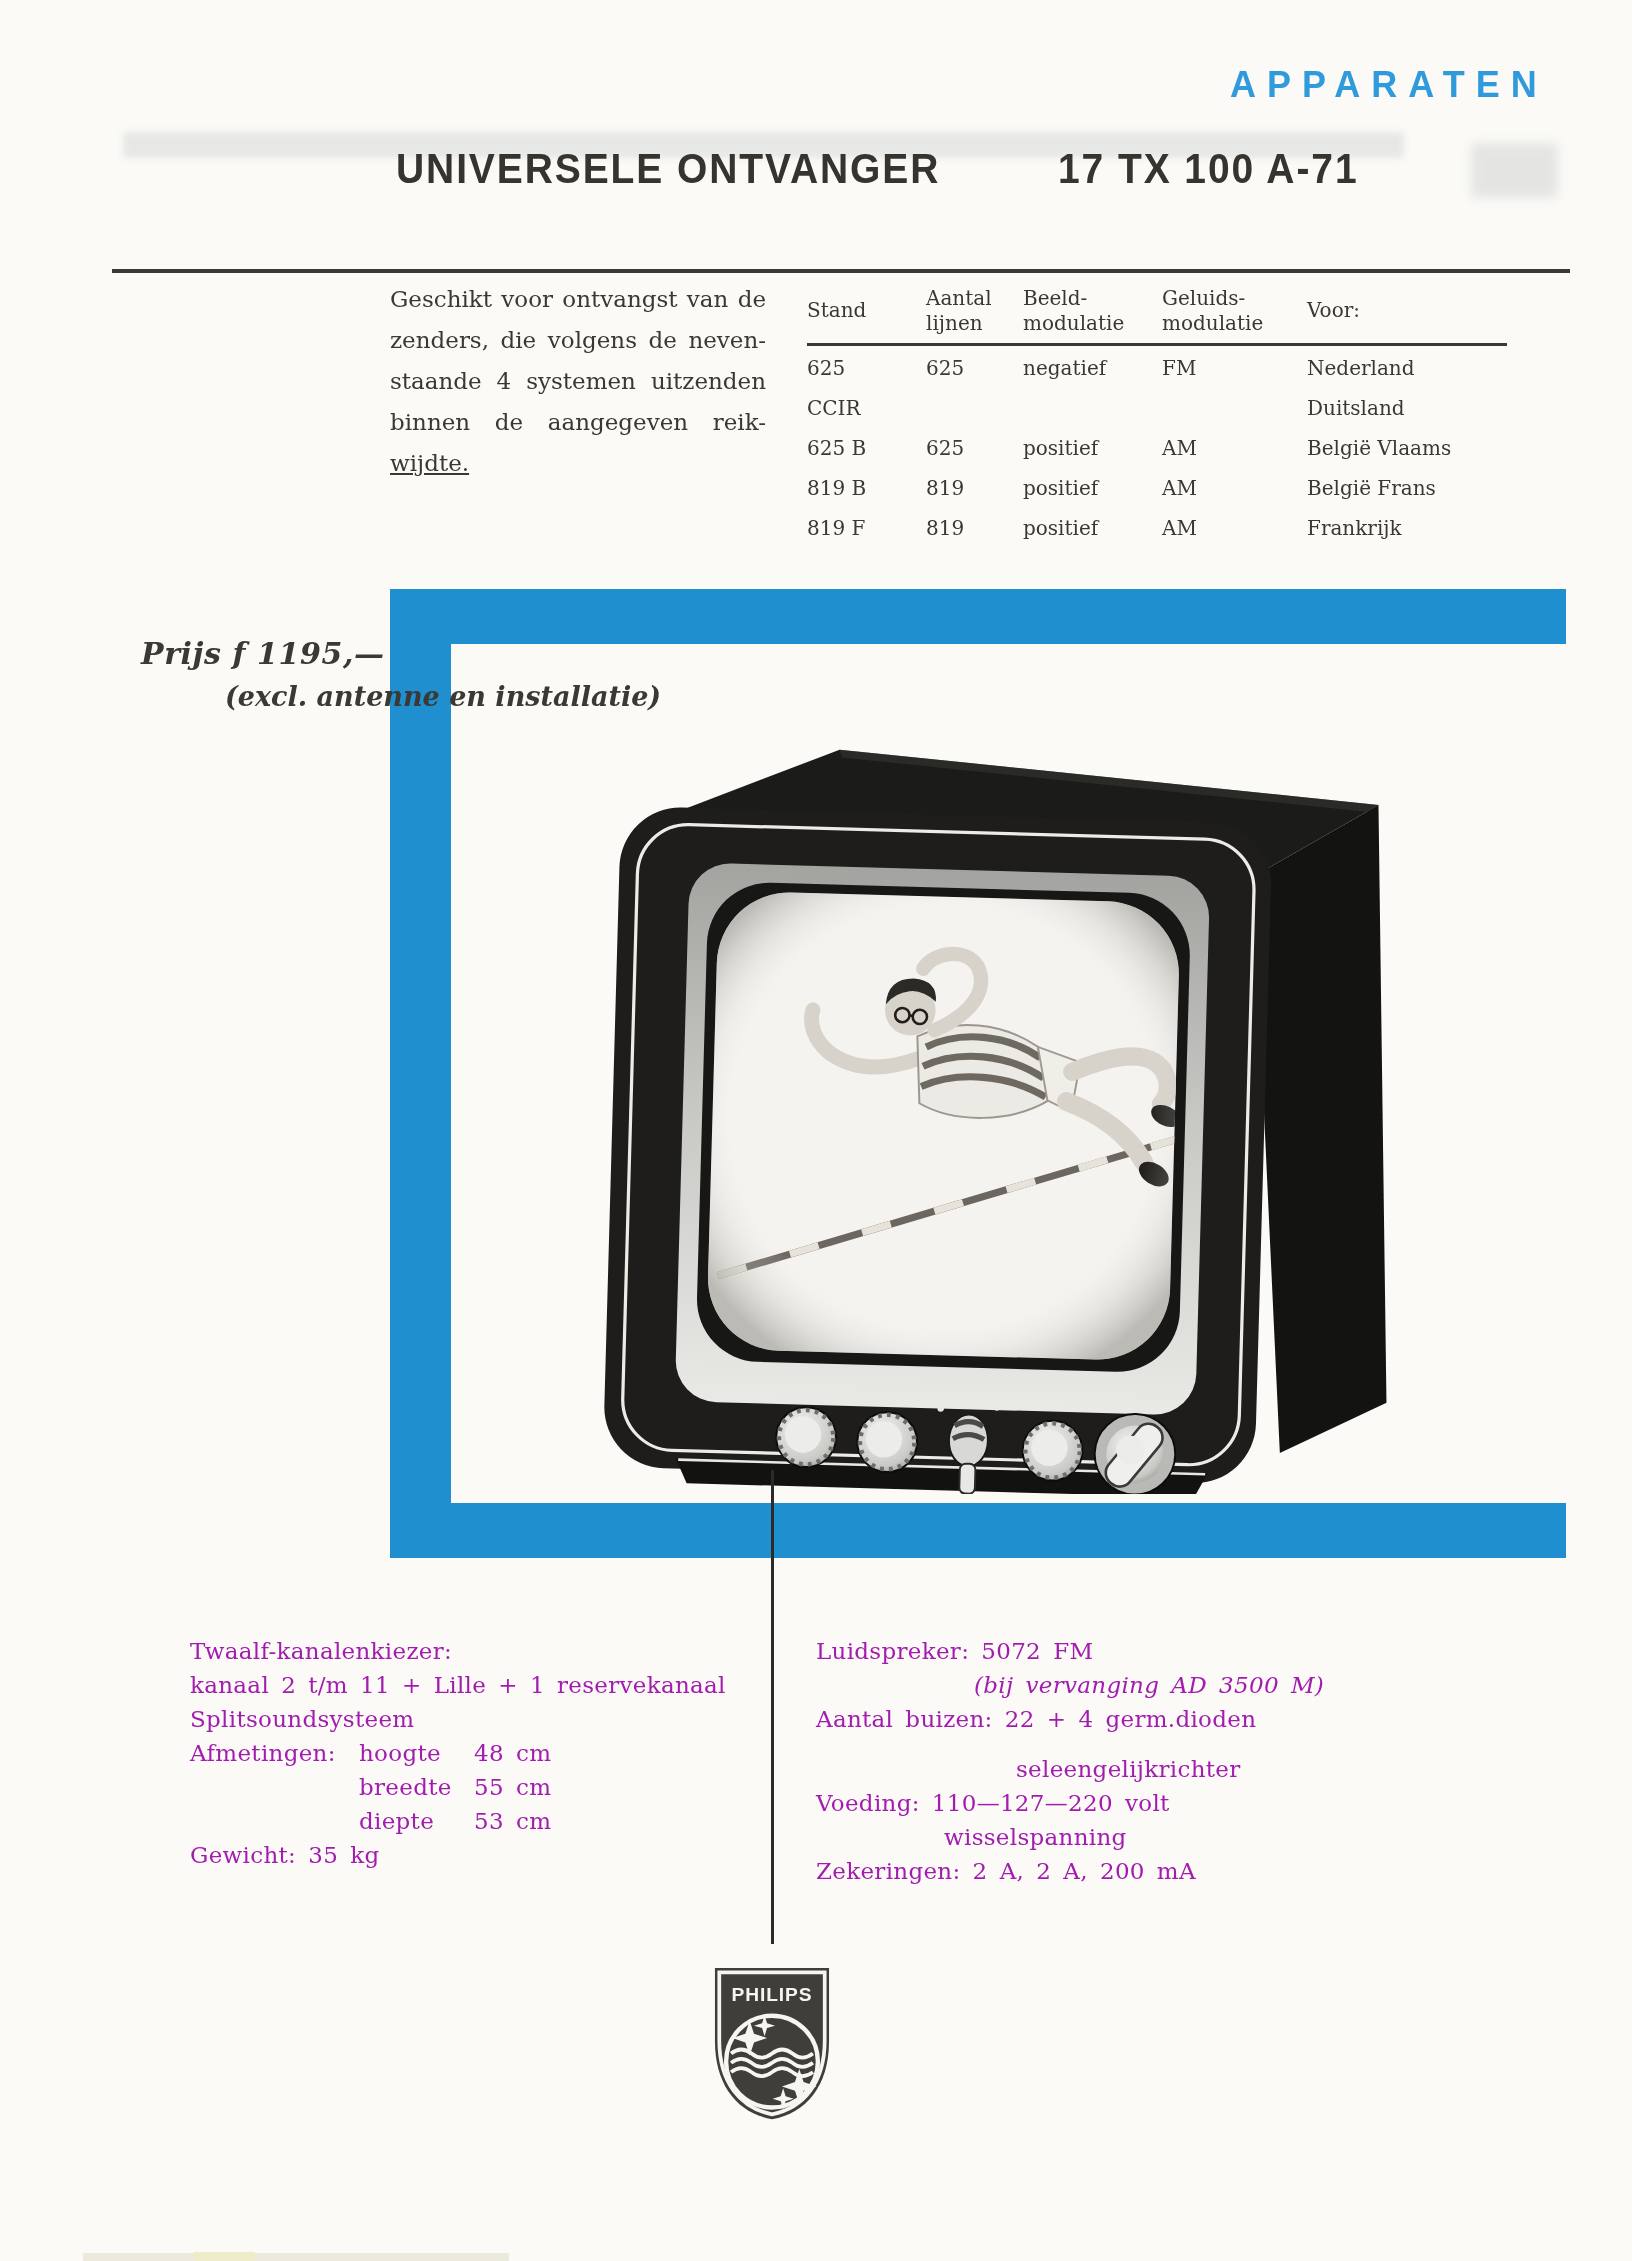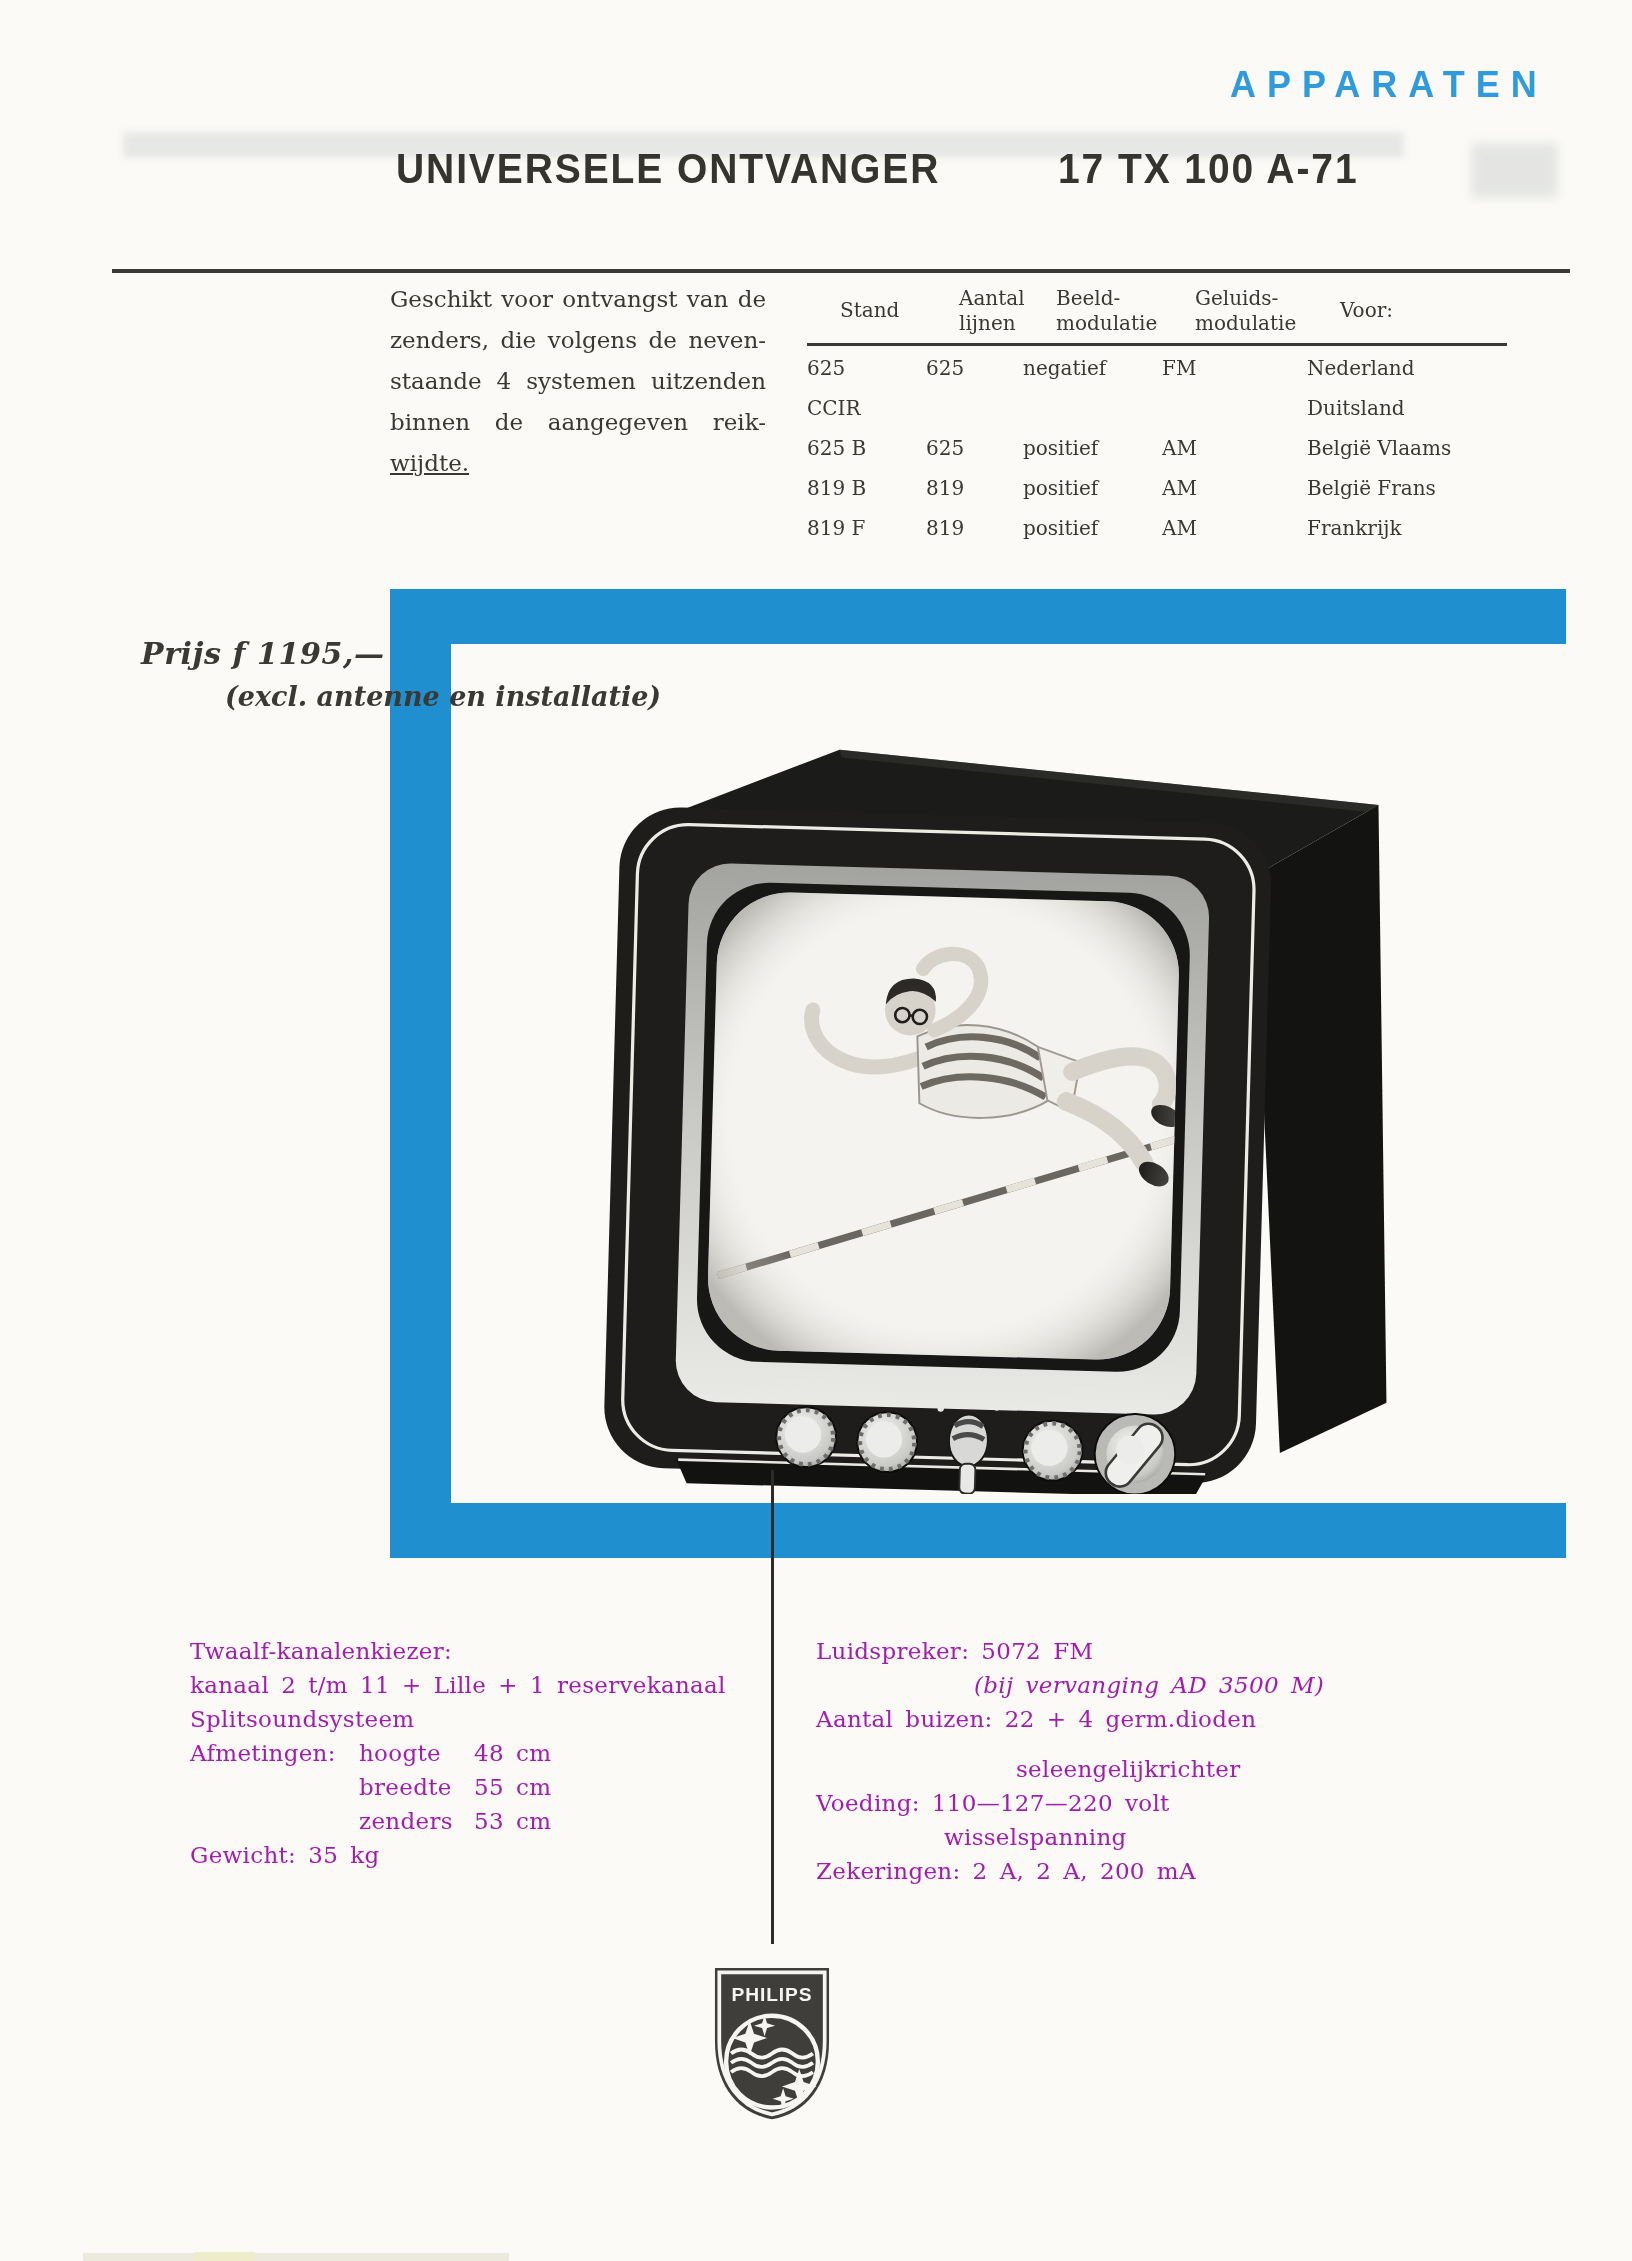--- a/index.html
+++ b/index.html
@@ -43,21 +43,21 @@
   .title-left{left:396px;}
   .title-right{left:1058px;}
   .top-rule{position:absolute;left:112px;top:269px;width:1458px;height:3.9px;background:#3b3936;}
   
   .intro{position:absolute;left:390px;top:279px;width:376px;font-size:23px;line-height:41px;color:#3a3833;}
   .intro .jline{text-align:justify;text-align-last:justify;}
   .intro .lastline{text-align:left;text-decoration:underline;}
   .intro .note{padding-left:35px;}
   
   .systems{position:absolute;left:807px;top:282px;width:765px;font-size:20px;color:#3a3833;}
-  .sys-head{display:grid;grid-template-columns:119px 97px 139px 145px 261px;align-items:center;height:57px;line-height:24.5px;margin-left:33px;}
+  .sys-head{display:grid;grid-template-columns:119px 97px 139px 145px 261px;align-items:center;height:57px;line-height:24.5px;}
   .sys-underline{position:absolute;left:0;top:61px;width:700px;height:3.2px;background:#3b3936;}
   .sys-rows{position:absolute;left:0;top:66px;width:765px;}
   .sys-row{display:grid;grid-template-columns:119px 97px 139px 145px 261px;line-height:40px;}
   .sys-row div{vertical-align:top;}
   
   .price{position:absolute;left:141px;top:636px;font-style:italic;font-weight:700;color:#3b3934;z-index:5;}
   .price .l1{font-size:30px;letter-spacing:0.6px;}
   .price .l2{font-size:27px;margin-top:9.7px;margin-left:84px;white-space:nowrap;}
   
   .cyan-frame{
@@ -269,21 +269,21 @@
       <div>hoogte</div>
       <div>48 cm</div>
     </div>
     <div class="dimrow">
       <div></div>
       <div>breedte</div>
       <div>55 cm</div>
     </div>
     <div class="dimrow">
       <div></div>
-      <div>zenders</div>
+      <div>diepte</div>
       <div>53 cm</div>
     </div>
     <div>Gewicht: 35 kg</div>
   </div>
 
   <div class="specs specs-right">
     <div>Luidspreker: 5072 FM</div>
     <div class="ind1">(bij vervanging AD 3500 M)</div>
     <div>Aantal buizen: 22 + 4 germ.dioden</div>
     <div class="ind2">seleengelijkrichter</div>

